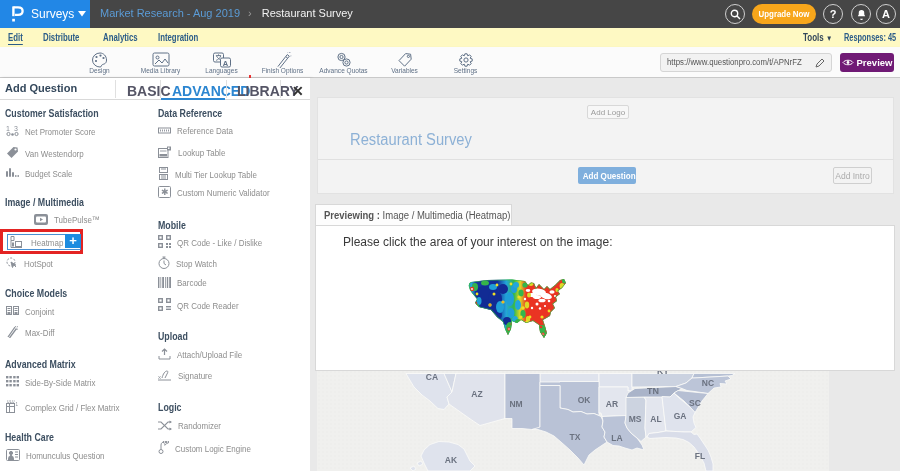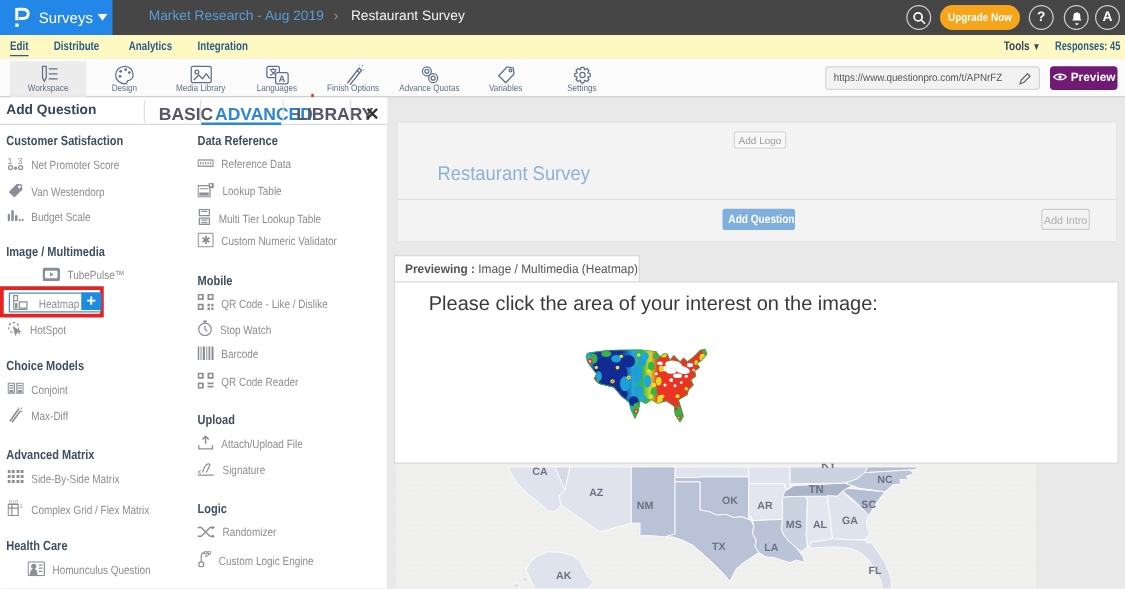--- a/index.html
+++ b/index.html
@@ -4,21 +4,21 @@
 <style>
 * { margin:0; padding:0; box-sizing:border-box; }
 html,body { width:900px; height:471px; overflow:hidden; }
 body { font-family:"Liberation Sans", sans-serif; }
 #page { position:relative; width:900px; height:471px; background:#e9e9e9; overflow:hidden; }
 
 
 #topbar { position:absolute; left:0; top:0; width:900px; height:28px; background:#464646; }
 #logoblock { position:absolute; left:0; top:0; width:90px; height:28px; background:#2287e6; color:#fff; }
 #surveys { position:absolute; left:31px; top:7px; font-size:12px; color:#fff; }
-#crumb { position:absolute; left:119px; top:7px; font-size:11px; color:#5b9bd5; }
+#crumb { position:absolute; left:100px; top:7px; font-size:11px; color:#5b9bd5; }
 #crumb .sep { color:#9a9a9a; font-size:11px; padding:0 8px; }
 #crumb .white { color:#f2f2f2; }
 .circbtn { position:absolute; top:4px; width:20px; height:20px; border:1px solid #cfcfcf; border-radius:50%; color:#fff; text-align:center; font-size:11px; line-height:18px; font-weight:bold; }
 #upgrade { position:absolute; left:752px; top:4px; width:64px; height:20px; background:#f7a61b; border-radius:10px; color:#fff; font-size:9px; font-weight:bold; text-align:center; line-height:20px; }
 #upgrade span { display:inline-block; transform:scaleX(0.88); }
 
 
 #navrow { position:absolute; left:0; top:28px; width:900px; height:19px; background:#fef9c3; }
 #navrow .nav { position:absolute; top:4px; font-size:10px; font-weight:bold; color:#2b5c88; transform:scaleX(0.78); transform-origin:0 50%; }
 #tools { position:absolute; left:803px; top:4px; font-size:10px; font-weight:bold; color:#33475b; transform:scaleX(0.8); transform-origin:0 50%; white-space:nowrap; }
@@ -55,21 +55,21 @@
 #main { position:absolute; left:310px; top:78px; width:590px; height:393px; background:#e9e9e9; }
 #card { position:absolute; left:7px; top:19px; width:577px; height:97px; background:#f3f3f3; border:1px solid #e2e2e2; }
 #addlogo { position:absolute; left:269px; top:7px; width:42px; height:14px; border:1px solid #d8d8d8; background:#f7f7f7; color:#9a9a9a; font-size:8px; text-align:center; line-height:13px; border-radius:2px; }
 #rstitle { position:absolute; left:32px; top:33px; font-size:16px; color:#8db1d6; transform:scaleX(0.92); transform-origin:0 0; white-space:nowrap; }
 #carddiv { position:absolute; left:0; top:61px; width:100%; border-top:1px solid #e0e0e0; }
 #addq { position:absolute; left:260px; top:69px; width:58px; white-space:nowrap; height:17px; background:#7fafdd; border-radius:2px; color:#fff; font-size:9.5px; font-weight:bold; text-align:center; line-height:17px; }
 #addintro { position:absolute; left:515px; top:69px; width:39px; height:17px; border:1px solid #cfcfcf; background:#f3f3f3; color:#ababab; font-size:8.5px; text-align:center; line-height:16px; border-radius:2px; }
 #ptab { position:absolute; left:5px; top:126px; width:197px; height:21px; background:#fdfdfd; border:1px solid #d8d8d8; border-bottom:none; font-size:10px; color:#555; line-height:21px; padding-left:8px; white-space:nowrap; }
 #ptab .in { display:inline-block; transform:scaleX(0.95); transform-origin:0 50%; }
 #ppanel { position:absolute; left:5px; top:147px; width:580px; height:146px; background:#fff; border:1px solid #d8d8d8; }
-#pq { position:absolute; left:27px; top:9px; font-size:16px; color:#3a3a3a; white-space:nowrap; }
+#pq { position:absolute; left:27px; top:9px; font-size:12px; color:#3a3a3a; white-space:nowrap; }
 #mapsvg { position:absolute; left:0; top:293px; }
 </style>
 </head>
 <body>
 <div id="page">
 
   <div id="topbar">
     <div id="logoblock">
       <svg width="14" height="17" viewBox="0 0 14 17" style="position:absolute;left:10px;top:5px;">
         <path d="M3.4,2.4 H8 C11.2,2.4 12.6,4 12.6,6 C12.6,8 11.2,9.8 8,9.8 H5" fill="none" stroke="#fff" stroke-width="2.3"></path>
@@ -101,31 +101,20 @@
   <div id="navrow">
     <span class="nav" style="left:8px; border-bottom:1px solid #2b5c88; padding-bottom:1px;">Edit</span>
     <span class="nav" style="left:43px;">Distribute</span>
     <span class="nav" style="left:103px;">Analytics</span>
     <span class="nav" style="left:158px;">Integration</span>
     <span id="tools">Tools <span style="font-size:8px;">▼</span></span>
     <span id="resp">Responses: 45</span>
   </div>
 
   <div id="toolbar">
-    <div class="tcell" id="tcell0" style="left:8px; width:61px;">
-      <svg width="18" height="16" viewBox="0 0 18 16">
-          <g stroke="#5f7086" fill="none">
-            <path d="M4 1 v9 l1.5 3 1.5-3 V1 z"></path>
-            <line x1="9" y1="3" x2="16" y2="3"></line>
-            <line x1="9" y1="7" x2="16" y2="7"></line>
-            <line x1="9" y1="11" x2="16" y2="11"></line>
-          </g>
-        </svg>
-      <div class="tlab">Workspace</div>
-    </div>
     <div class="tcell" style="left:69px; width:61px;">
       <svg width="17" height="16" viewBox="0 0 17 16">
           <path d="M8.5 1 a7.5 7 0 1 0 0 14 c2 0 1-2 2.5-2.5 2-0.6 4-1 4-4.5 0-4-3-7-6.5-7z" fill="none" stroke="#5f7086"></path>
           <circle cx="5" cy="5" r="1.1" fill="#5f7086"></circle>
           <circle cx="9" cy="3.6" r="1.1" fill="#5f7086"></circle>
           <circle cx="12" cy="6" r="1.1" fill="#5f7086"></circle>
           <circle cx="4.5" cy="9" r="1.1" fill="#5f7086"></circle>
         </svg>
       <div class="tlab">Design</div>
     </div>
@@ -298,21 +287,21 @@
       <div class="pitem" style="left:6px; top:322px;"><svg width="13" height="13" viewBox="0 0 13 13">
             <g fill="none" stroke="#8b9098">
               <rect x="0.5" y="3.5" width="8" height="9"></rect>
               <path d="M0.5 6.5 h8 M3.5 3.5 v9"></path>
               <text x="1" y="3" font-size="4.5" fill="#8b9098" stroke="none">010</text>
               <text x="9.5" y="6" font-size="4.5" fill="#8b9098" stroke="none">1</text>
             </g>
           </svg><span class="t">Complex Grid / Flex Matrix</span></div>
 
       <div class="phead" style="left:5px; top:353px;">Health Care</div>
-      <div class="pitem" style="left:6px; top:371px;margin-left:16px;"><svg width="14" height="12" viewBox="0 0 14 12">
+      <div class="pitem" style="left:6px; top:371px;"><svg width="14" height="12" viewBox="0 0 14 12">
             <g fill="none" stroke="#8b9098">
               <rect x="0.5" y="0.5" width="13" height="11" rx="1"></rect>
               <circle cx="5" cy="4" r="1.6" fill="#8b9098"></circle>
               <path d="M2.5 11 c0-3 1-4.5 2.5-4.5 s2.5 1.5 2.5 4.5" fill="#8b9098"></path>
               <path d="M9 3 h3 M9 5.5 h3 M9 8 h3"></path>
             </g>
           </svg><span class="t">Homunculus Question</span></div>
 
       <div class="phead" style="left:158px; top:29px;">Data Reference</div>
       <div class="pitem" style="left:158px; top:47px;"><svg width="13" height="11" viewBox="0 0 13 11">

